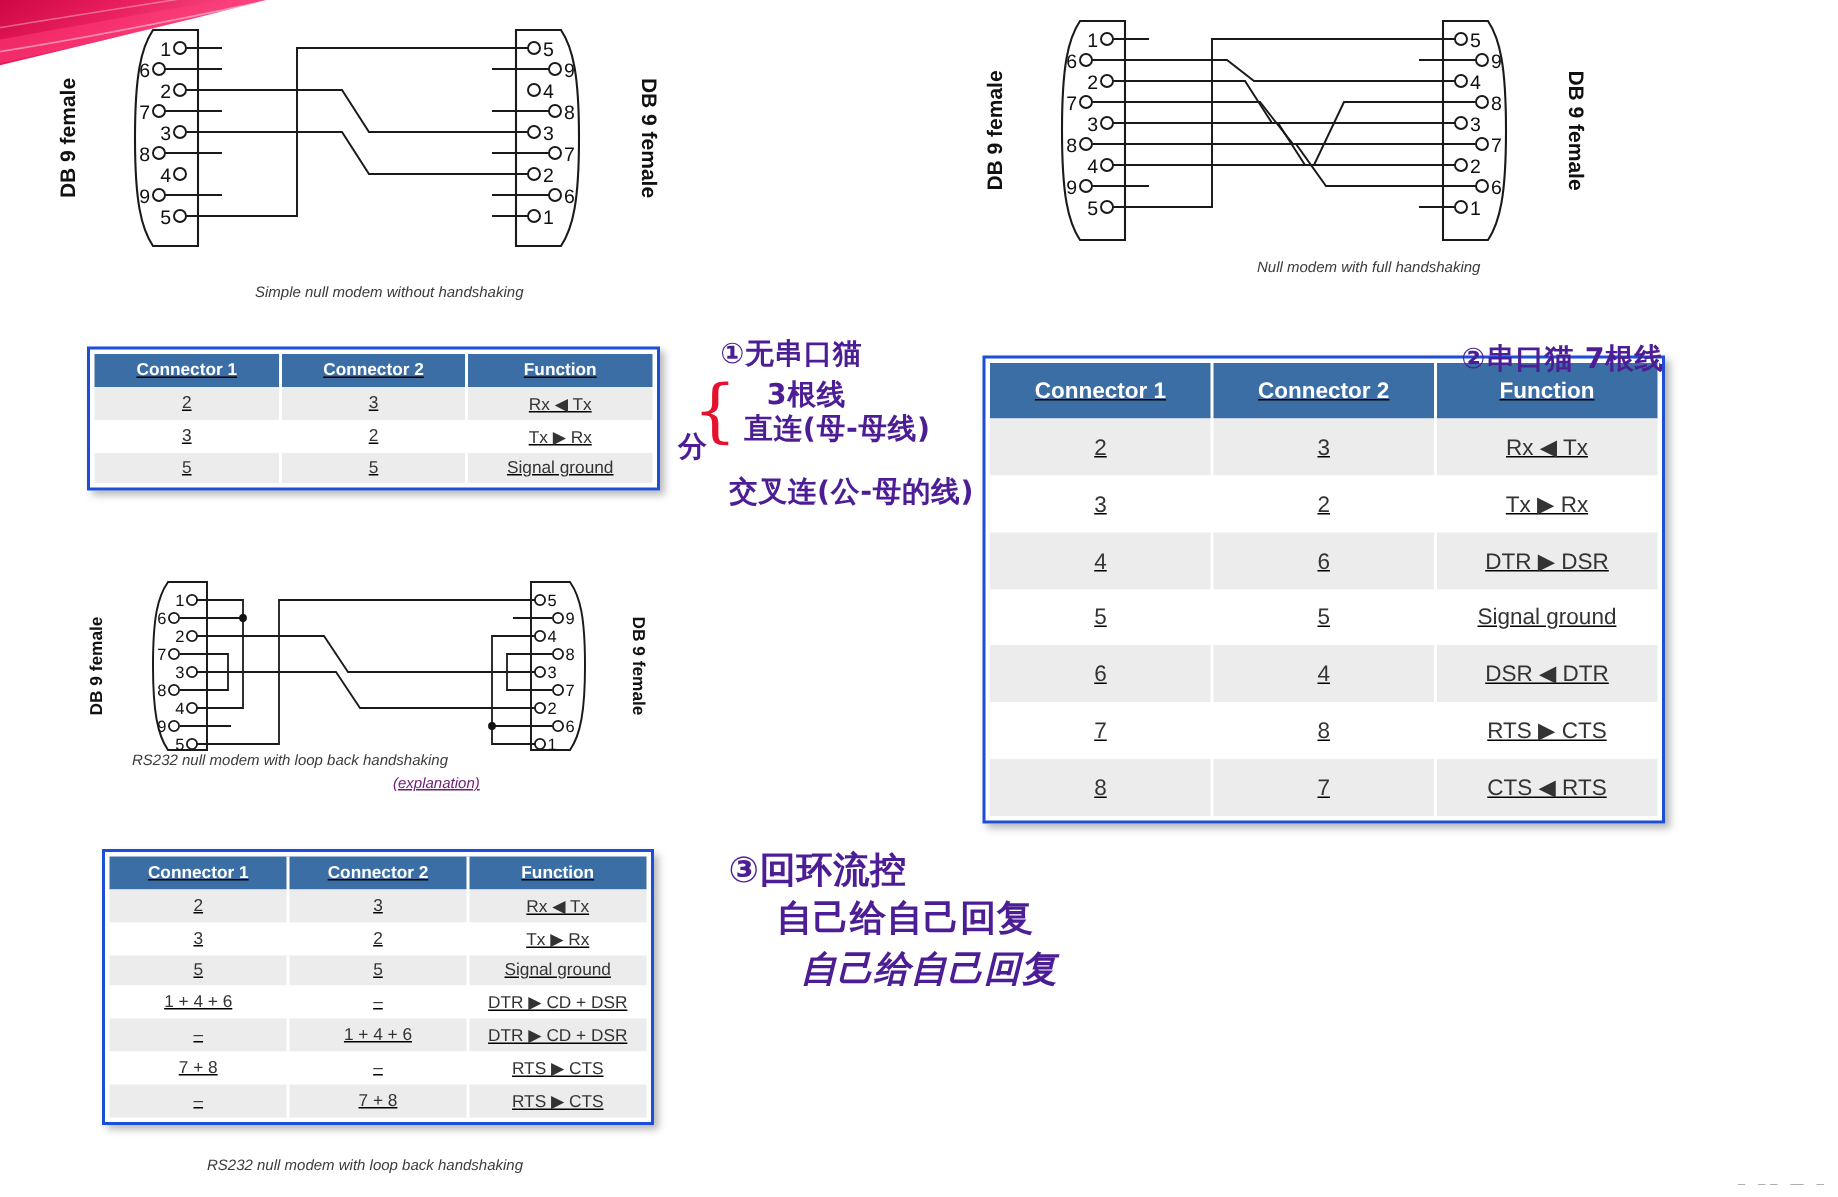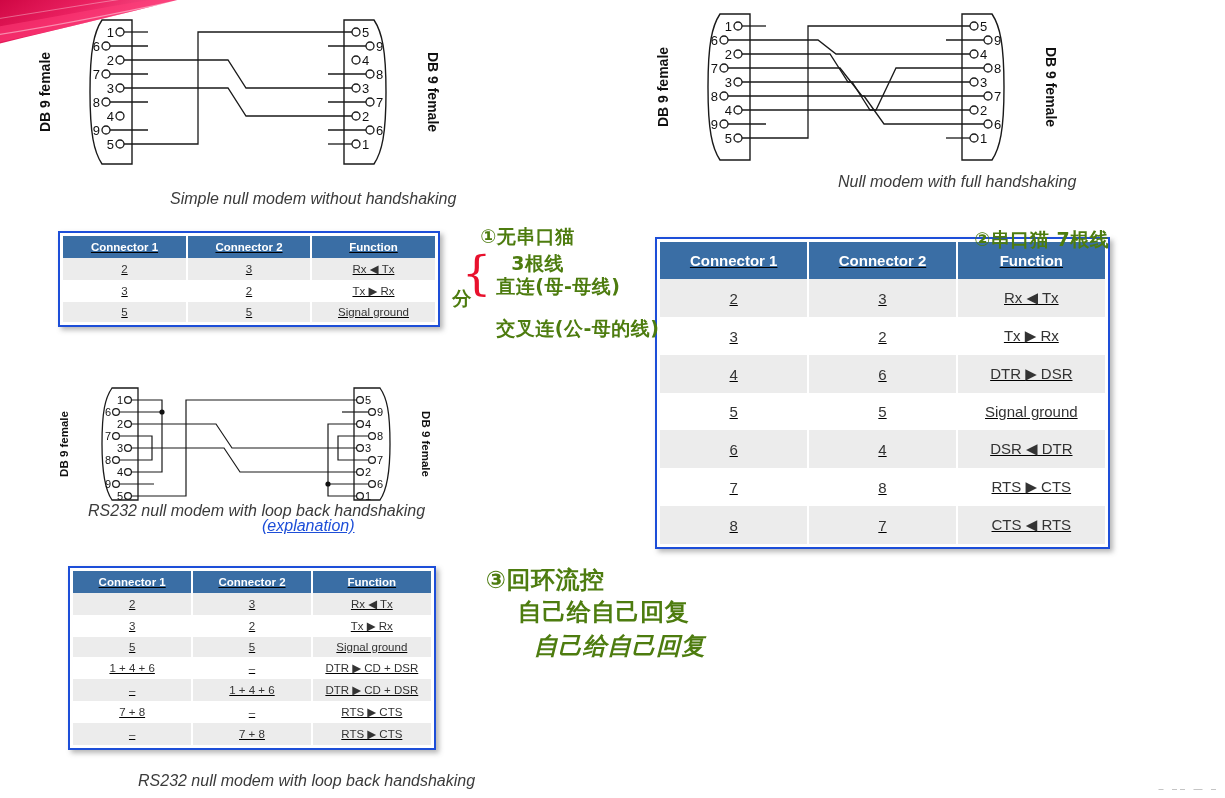--- a/index.html
+++ b/index.html
@@ -27,27 +27,27 @@
   
   .diagram {
     position: absolute;
   }
   .diagram svg { display: block; }
 
   .caption {
     position: absolute;
     font-family: "Liberation Sans", sans-serif;
     font-style: italic;
-    font-size: 16px;
+    font-size: 10px;
     color: #3b3b3b;
     white-space: nowrap;
     text-align: right;
   }
   .caption .link {
-    color: #1d4ed8;
+    color: #701a75;
     text-decoration: underline;
   }
 
   
   .tbl-wrap {
     position: absolute;
     background: #ffffff;
     border: 2px solid #1d4ed8;
     padding: 3px;
     box-shadow: 3px 3px 5px rgba(80,80,80,0.42);
@@ -82,21 +82,21 @@
   .tbl-small table.pin-table th { font-size: 11.5px; padding: 5px 2px; }
   .tbl-small table.pin-table td { font-size: 11.5px; padding: 4px 2px; }
 
   
   .tbl-big table.pin-table th { font-size: 15px; padding: 10px 4px; }
   .tbl-big table.pin-table td { font-size: 15px; padding: 10px 4px; }
 
   
   .hand {
     position: absolute;
-    color: #4d7c0f;
+    color: #4c1d95;
     font-family: "DejaVu Sans", sans-serif;
     font-weight: bold;
     white-space: pre;
     line-height: 1.28;
     letter-spacing: 0.5px;
     transform-origin: left top;
   }
   .hand-1 { font-size: 19px; }
   .hand-2 { font-size: 19px; }
   .hand-3 { font-size: 24px; }
@@ -531,21 +531,21 @@
 <div class="hand hand-1" style="left:497px; top:227px;">
   <span>3根线</span>
 </div>
 <div class="hand hand-1" style="left:438px; top:262px;">
   <span>分</span>
 </div>
 <div class="brace" style="left:462px; top:250px;">{</div>
 <div class="hand hand-1" style="left:482px; top:250px;">
   <span>直连(母-母线)</span>
 </div>
-<div class="hand hand-1" style="left:482px; top:292px;">
+<div class="hand hand-1" style="left:472px; top:292px;">
   <span>交叉连(公-母的线)</span>
 </div>
 
 <div class="hand hand-2" style="left:960px; top:203px;">
   <span>②</span><span>串口猫 7根线</span>
 </div>
 
 <div class="hand hand-3" style="left:468px; top:534px;">
   <span>③</span><span>回环流控</span>
 </div>

